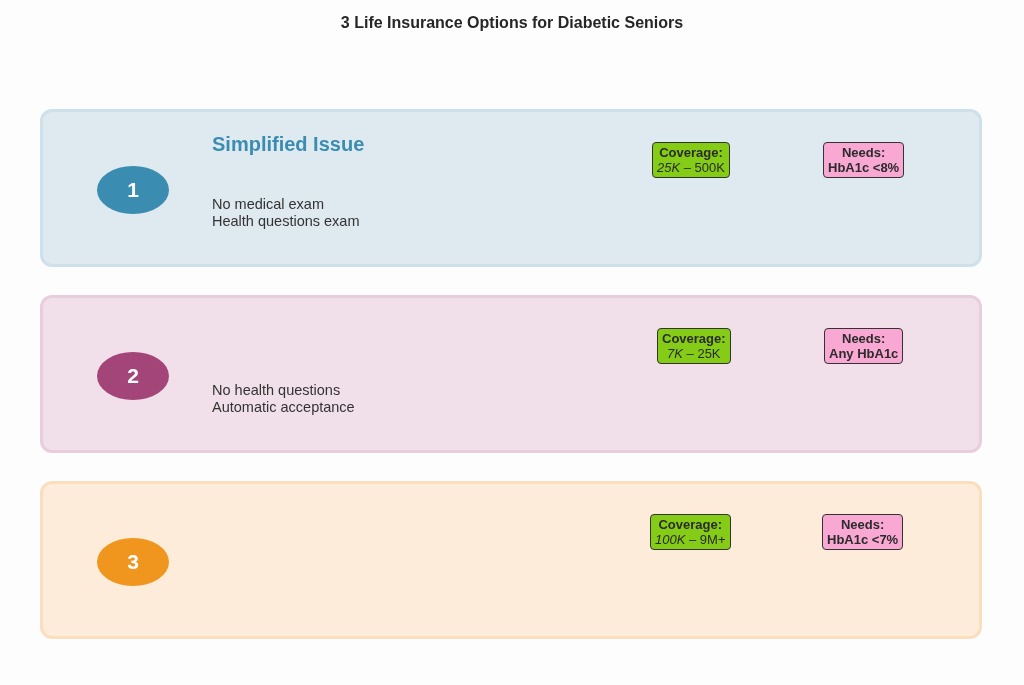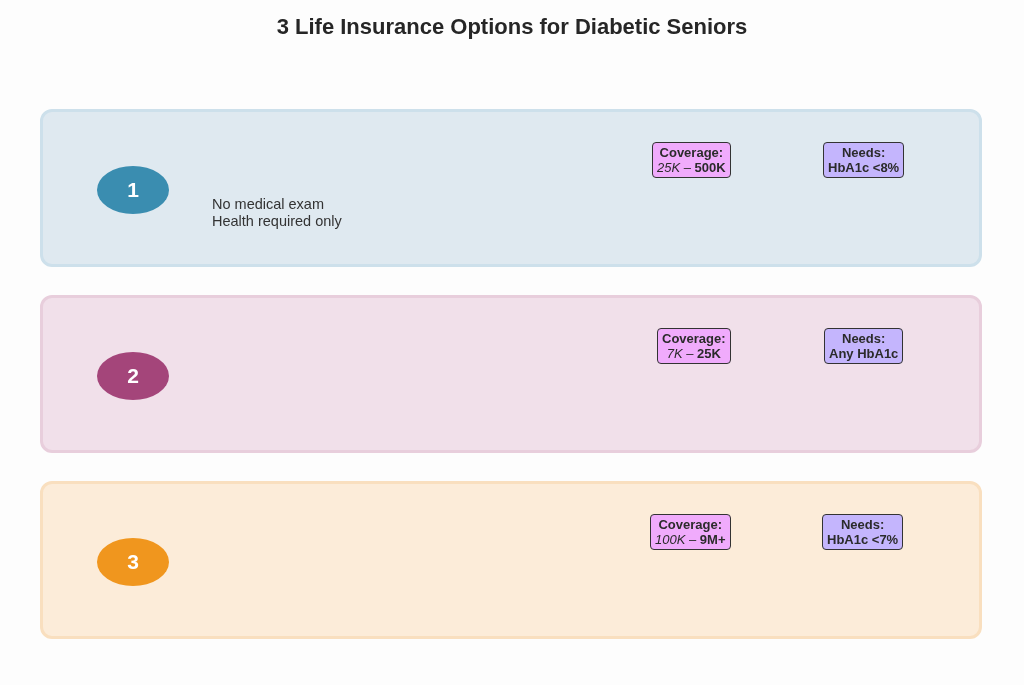--- a/index.html
+++ b/index.html
@@ -4,21 +4,21 @@
   <style>
     html, body { margin: 0; padding: 0; }
     body {
       width: 1024px; height: 685px; background: #fdfdfd;
       position: relative; overflow: hidden;
       font-family: "Liberation Sans", "DejaVu Sans", sans-serif;
       color: #2b2b2b;
     }
     .title {
       position: absolute; left: 0; top: 14px; width: 1024px;
-      text-align: center; font-size: 22px; font-weight: bold; color: #262626;
+      text-align: center; font-size: 16px; font-weight: bold; color: #262626;
     }
     .card {
       position: absolute; left: 40px; width: 942px; height: 158px;
       border-radius: 12px; box-sizing: border-box;
       border: 3px solid;
     }
     .badge {
       position: absolute; left: 54px; width: 72px; height: 48px;
       border-radius: 50%; color: #fff; font-weight: bold; font-size: 21px;
       display: flex; align-items: center; justify-content: center;
@@ -35,47 +35,52 @@
     .desc div { white-space: nowrap; }
     .pill {
       position: absolute; top: 30px; box-sizing: border-box;
       border: 1.5px solid #333; border-radius: 4px;
       font-size: 13px; line-height: 15px; text-align: center;
       padding: 2px 4px; white-space: nowrap;
     }
     .pill .lbl { font-weight: bold; }
     .pill .val { font-weight: normal; }
     .pill .val i { font-style: italic; }
-    .pill .val b { font-weight: bold; }
-    .cov { background: #f0abfc; }
-    .need { background: #c4b5fd; font-weight: bold; }
+    .pill .val b { font-weight: normal; }
+    .cov { background: #84cc16; }
+    .need { background: #f9a8d4; font-weight: bold; }
   </style>
 </head>
 <body>
 
 <div class="title">3 Life Insurance Options for Diabetic Seniors</div>
 
 <div class="card" style="top:109px; background:#dfe9f0; border-color:#cde0eb;">
   <div class="badge" style="background:#3a8db0;">1</div>
+  <div class="ctitle" style="color:#3a8db0;">Simplified Issue</div>
   <div class="desc">
     <div>No medical exam</div>
-    <div>Health required only</div>
+    <div>Health questions exam</div>
   </div>
   <div class="pill cov" style="left:609px;">
     <div class="lbl">Coverage:</div>
     <div class="val"><i>25K</i><span> – </span><b>500K</b></div>
   </div>
   <div class="pill need" style="left:780px;">
     <div>Needs:</div>
     <div>HbA1c &lt;8%</div>
   </div>
 </div>
 
 <div class="card" style="top:295px; background:#f1e0ea; border-color:#e8cedc;">
   <div class="badge" style="background:#a4457a;">2</div>
+  <div class="desc">
+    <div>No health questions</div>
+    <div>Automatic acceptance</div>
+  </div>
   <div class="pill cov" style="left:614px;">
     <div class="lbl">Coverage:</div>
     <div class="val"><i>7K</i><span> – </span><b>25K</b></div>
   </div>
   <div class="pill need" style="left:781px;">
     <div>Needs:</div>
     <div>Any HbA1c</div>
   </div>
 </div>
 

